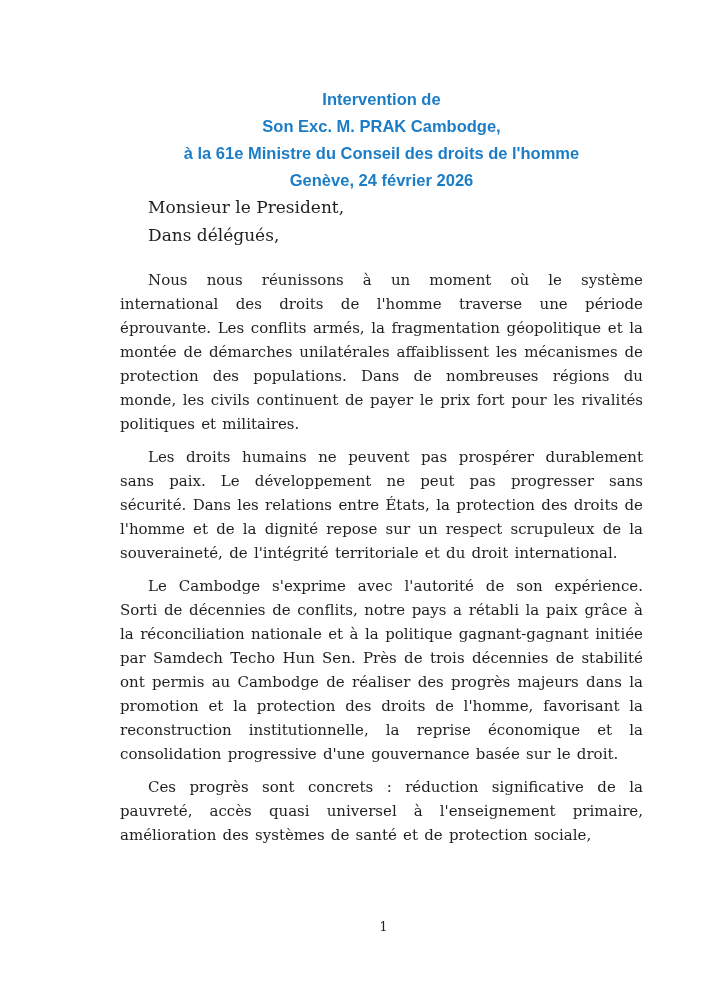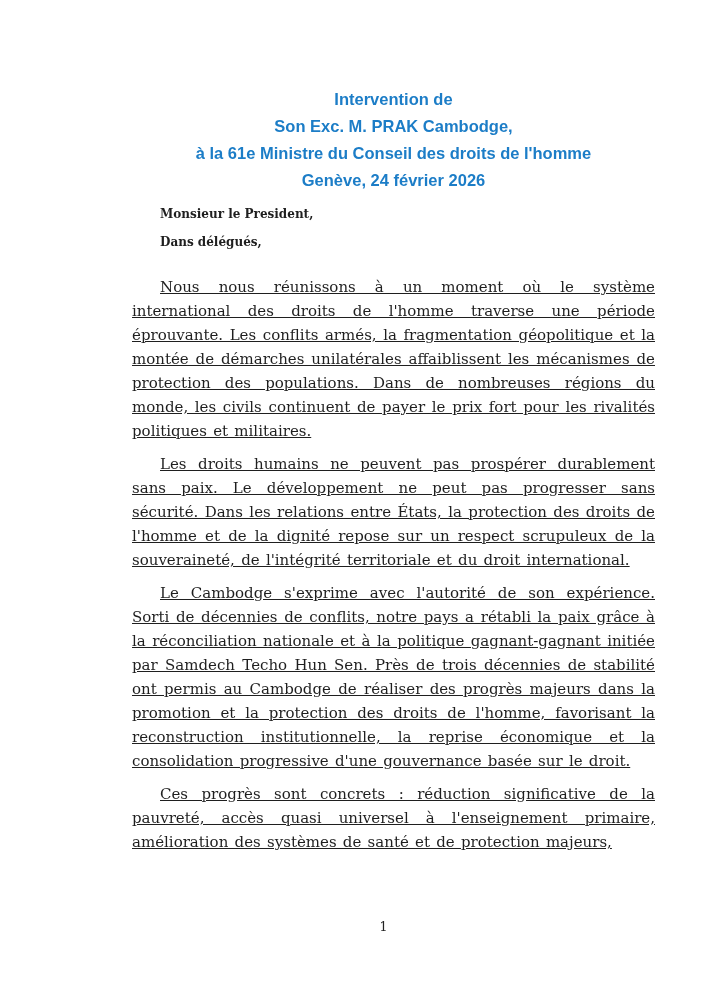--- a/index.html
+++ b/index.html
@@ -16,55 +16,53 @@
     position: relative;
     width: 707px;
     height: 1000px;
     background: var(--page-bg);
     overflow: hidden;
     font-family: "DejaVu Serif", serif;
     color: var(--text-color);
   }
   .content {
     position: absolute;
-    left: 132px;
+    left: 120px;
     top: 0;
     width: 523px;
   }
   .title-block {
     margin-top: 86px;
     text-align: center;
     font-family: "Liberation Sans", sans-serif;
     font-weight: 600;
     font-size: 16.5px;
     line-height: 27px;
     color: var(--title-color);
   }
   .title-line {
     white-space: nowrap;
   }
   .salutation {
-    margin-top: 7px;
     padding-left: 28px;
-    font-weight: 700;
-    font-size: 12px;
+    font-weight: 400;
+    font-size: 17px;
     line-height: 27.5px;
   }
   .body-text {
     margin-top: 19px;
   }
   .para {
     margin: 0 0 9px 0;
     font-size: 15px;
     line-height: 24px;
     text-align: justify;
     text-indent: 28px;
     word-spacing: 1.5px;
     hyphens: none;
-    text-decoration: underline;
   }
   .page-number {
     position: absolute;
     top: 919px;
     left: 122px;
     width: 523px;
     text-align: center;
     font-size: 12.5px;
     color: #222222;
   }
@@ -84,19 +82,19 @@
 
     <div class="salutation">
       <div>Monsieur le President,</div>
       <div>Dans délégués,</div>
     </div>
 
     <div class="body-text">
       <p class="para">Nous nous réunissons à un moment où le système international des droits de l'homme traverse une période éprouvante. Les conflits armés, la fragmentation géopolitique et la montée de démarches unilatérales affaiblissent les mécanismes de protection des populations. Dans de nombreuses régions du monde, les civils continuent de payer le prix fort pour les rivalités politiques et militaires.</p>
       <p class="para">Les droits humains ne peuvent pas prospérer durablement sans paix. Le développement ne peut pas progresser sans sécurité. Dans les relations entre États, la protection des droits de l'homme et de la dignité repose sur un respect scrupuleux de la souveraineté, de l'intégrité territoriale et du droit international.</p>
       <p class="para">Le Cambodge s'exprime avec l'autorité de son expérience. Sorti de décennies de conflits, notre pays a rétabli la paix grâce à la réconciliation nationale et à la politique gagnant-gagnant initiée par Samdech Techo Hun Sen. Près de trois décennies de stabilité ont permis au Cambodge de réaliser des progrès majeurs dans la promotion et la protection des droits de l'homme, favorisant la reconstruction institutionnelle, la reprise économique et la consolidation progressive d'une gouvernance basée sur le droit.</p>
-      <p class="para">Ces progrès sont concrets : réduction significative de la pauvreté, accès quasi universel à l'enseignement primaire, amélioration des systèmes de santé et de protection majeurs,</p>
+      <p class="para">Ces progrès sont concrets : réduction significative de la pauvreté, accès quasi universel à l'enseignement primaire, amélioration des systèmes de santé et de protection sociale,</p>
     </div>
 
   </div>
 
   <footer class="page-number">1</footer>
 </div>
 
 </body></html>

